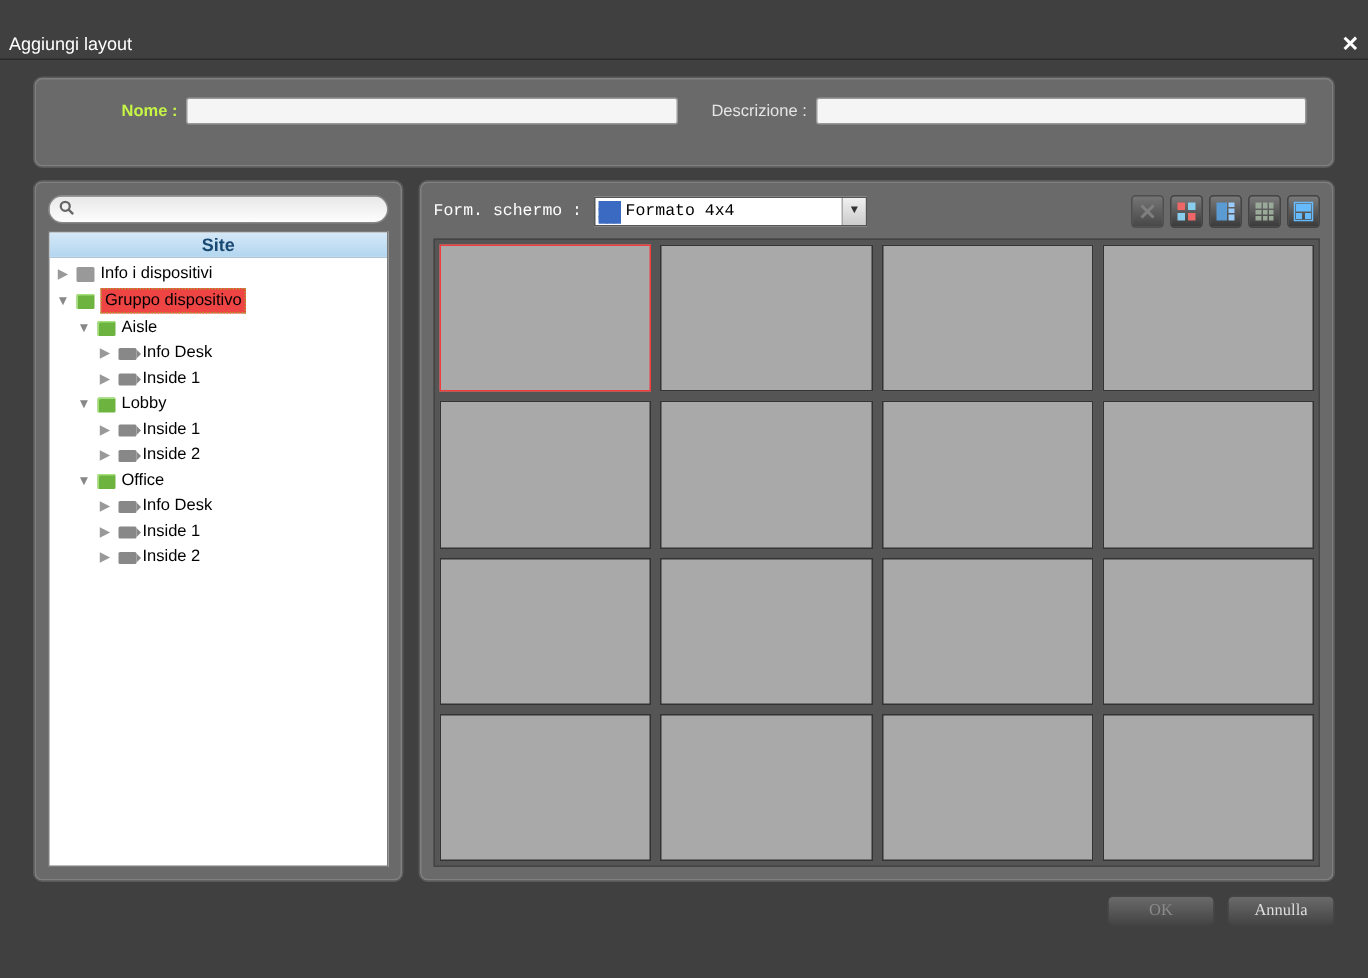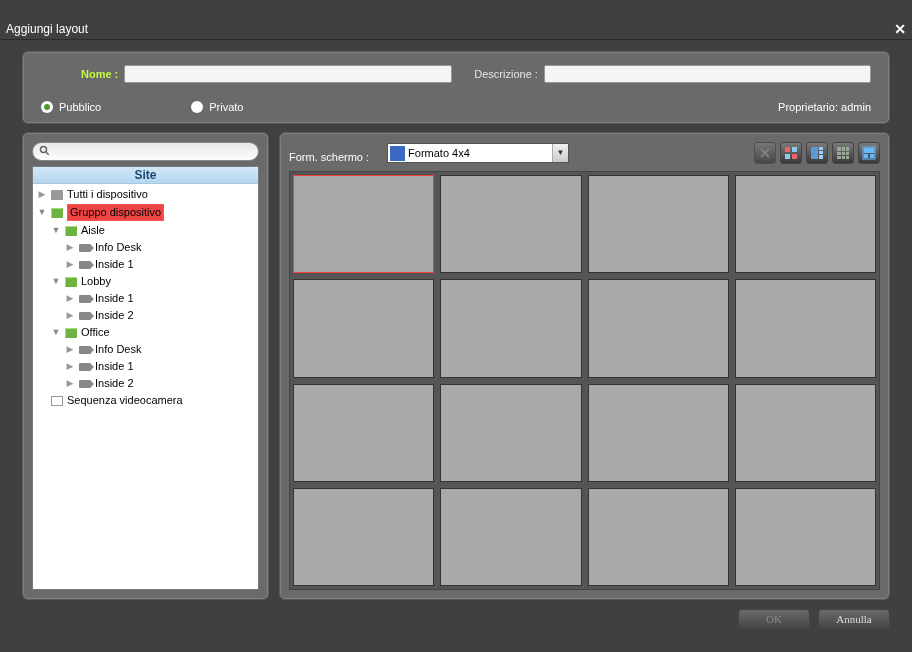--- a/index.html
+++ b/index.html
@@ -76,21 +76,21 @@
   .ico-cam::after { content:""; position:absolute; right:-3px; top:1px; width:0; height:0;
     border-top:3px solid transparent; border-bottom:3px solid transparent; border-left:3px solid #888; }
   .ico-seq { width: 12px; height: 10px; background: #fff; border: 1px solid #999; }
   .ico-map { width: 12px; height: 10px; background: #f5c842; border: 1px solid #cc9a1f; }
   .sel { background: #ef4444; border: 1px dotted #b39b33; padding: 0 2px; }
   .indent1 { padding-left: 4px; }
   .indent2 { padding-left: 18px; }
   .indent3 { padding-left: 32px; }
   .right-panel { flex: 1; display: flex; flex-direction: column; }
   .right-top { display: flex; align-items: center; justify-content: space-between; margin-bottom: 7px; height: 22px;}
-  .fs-left { display: flex; align-items: flex-end; gap: 18px; }
+  .fs-left { display: flex; align-items: center; gap: 8px; font-family: Liberation Mono, monospace; }
   .fs-lbl { color: #fff; }
   .select-wrap {
     width: 182px; height: 20px; background: #fff; color: #000;
     border: 1px solid #555; display: flex; align-items: center; padding: 0 0 0 2px;
     cursor: pointer;
   }
   .grid-glyph { width: 15px; height: 15px; display: inline-block; margin-right: 3px;
     background:
       linear-gradient(#3a6ac2,#3a6ac2), linear-gradient(#3a6ac2,#3a6ac2),
       linear-gradient(#3a6ac2,#3a6ac2), linear-gradient(#3a6ac2,#3a6ac2),
@@ -140,35 +140,20 @@
   <span class="close-x">✕</span>
 </div>
 
 <div class="form-panel">
   <div class="form-row1">
     <span class="lbl">Nome :</span>
     <input class="txtin" style="flex: 0 0 328px;" value="">
     <span style="width:10px"></span>
     <span class="lbl2">Descrizione :</span>
     <input class="txtin" value="" style="">
-  </div>
-  <div class="form-row2">
-    <div class="radios">
-      <div class="radio">
-        <span class="radio-circle">
-            <span class="radio-dot"></span>
-          </span>
-        <span>Pubblico</span>
-      </div>
-      <div class="radio">
-        <span class="radio-circle"></span>
-        <span>Privato</span>
-      </div>
-    </div>
-    <span class="owner">Proprietario: admin</span>
   </div>
 </div>
 
 <div class="main-row">
 
   <div class="panel left-panel">
     <div class="search-wrap">
       <svg class="search-ico" viewBox="0 0 16 16">
         <circle cx="6" cy="6" r="4" fill="none" stroke="#666" stroke-width="2"></circle>
         <line x1="9" y1="9" x2="13" y2="13" stroke="#666" stroke-width="2"></line>
@@ -176,21 +161,21 @@
       <input class="search-input" placeholder="" style="">
     </div>
     <div class="tree-box">
       <div class="site-header">Site</div>
       <div class="tree">
         <div class="tree-node indent1">
           <span class="arrow">▶</span>
           <span class="ico-box">
               <span class="ico-gray"></span>
             </span>
-          <span>Tutti i dispositivo</span>
+          <span>Info i dispositivi</span>
         </div>
         <div class="tree-node indent1">
           <span class="arrow down">▼</span>
           <span class="ico-box">
               <span class="ico-green"></span>
             </span>
           <span class="sel">Gruppo dispositivo</span>
         </div>
           <div class="tree-node indent2">
             <span class="arrow down">▼</span>
@@ -255,27 +240,20 @@
             </span>
               <span>Inside 1</span>
             </div>
             <div class="tree-node indent3">
               <span class="arrow">▶</span>
               <span class="ico-box">
               <span class="ico-cam"></span>
             </span>
               <span>Inside 2</span>
             </div>
-        <div class="tree-node indent1">
-          <span class="arrow"></span>
-          <span class="ico-box">
-              <span class="ico-seq"></span>
-            </span>
-          <span>Sequenza videocamera</span>
-        </div>
       </div>
     </div>
   </div>
 
   <div class="panel right-panel">
     <div class="right-top">
       <div class="fs-left">
         <span class="fs-lbl">Form. schermo :</span>
         <div class="select-wrap">
           <span class="grid-glyph"></span>

